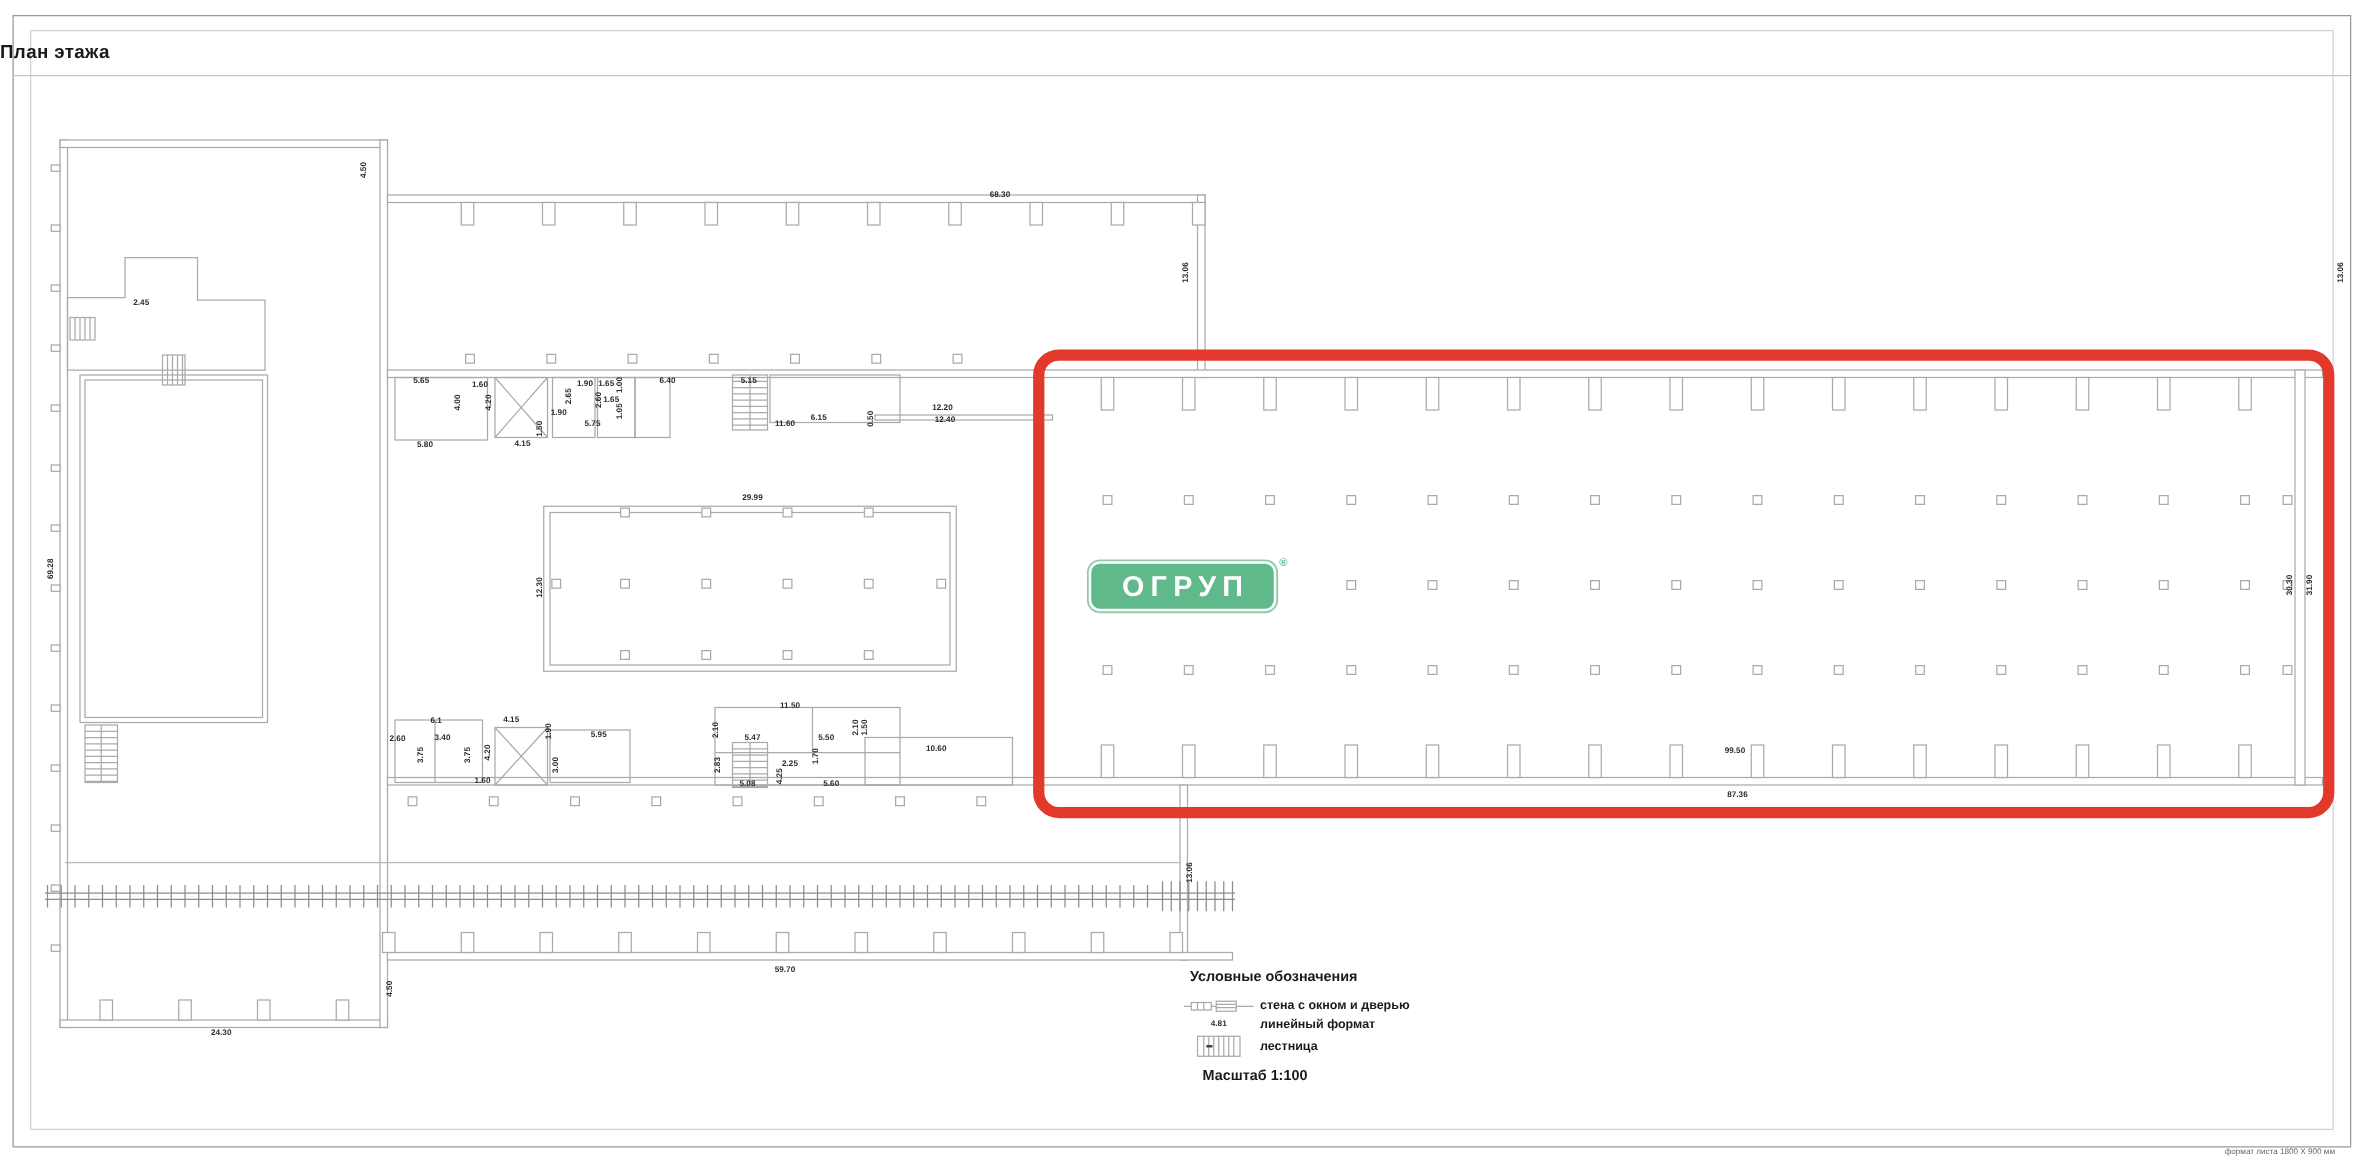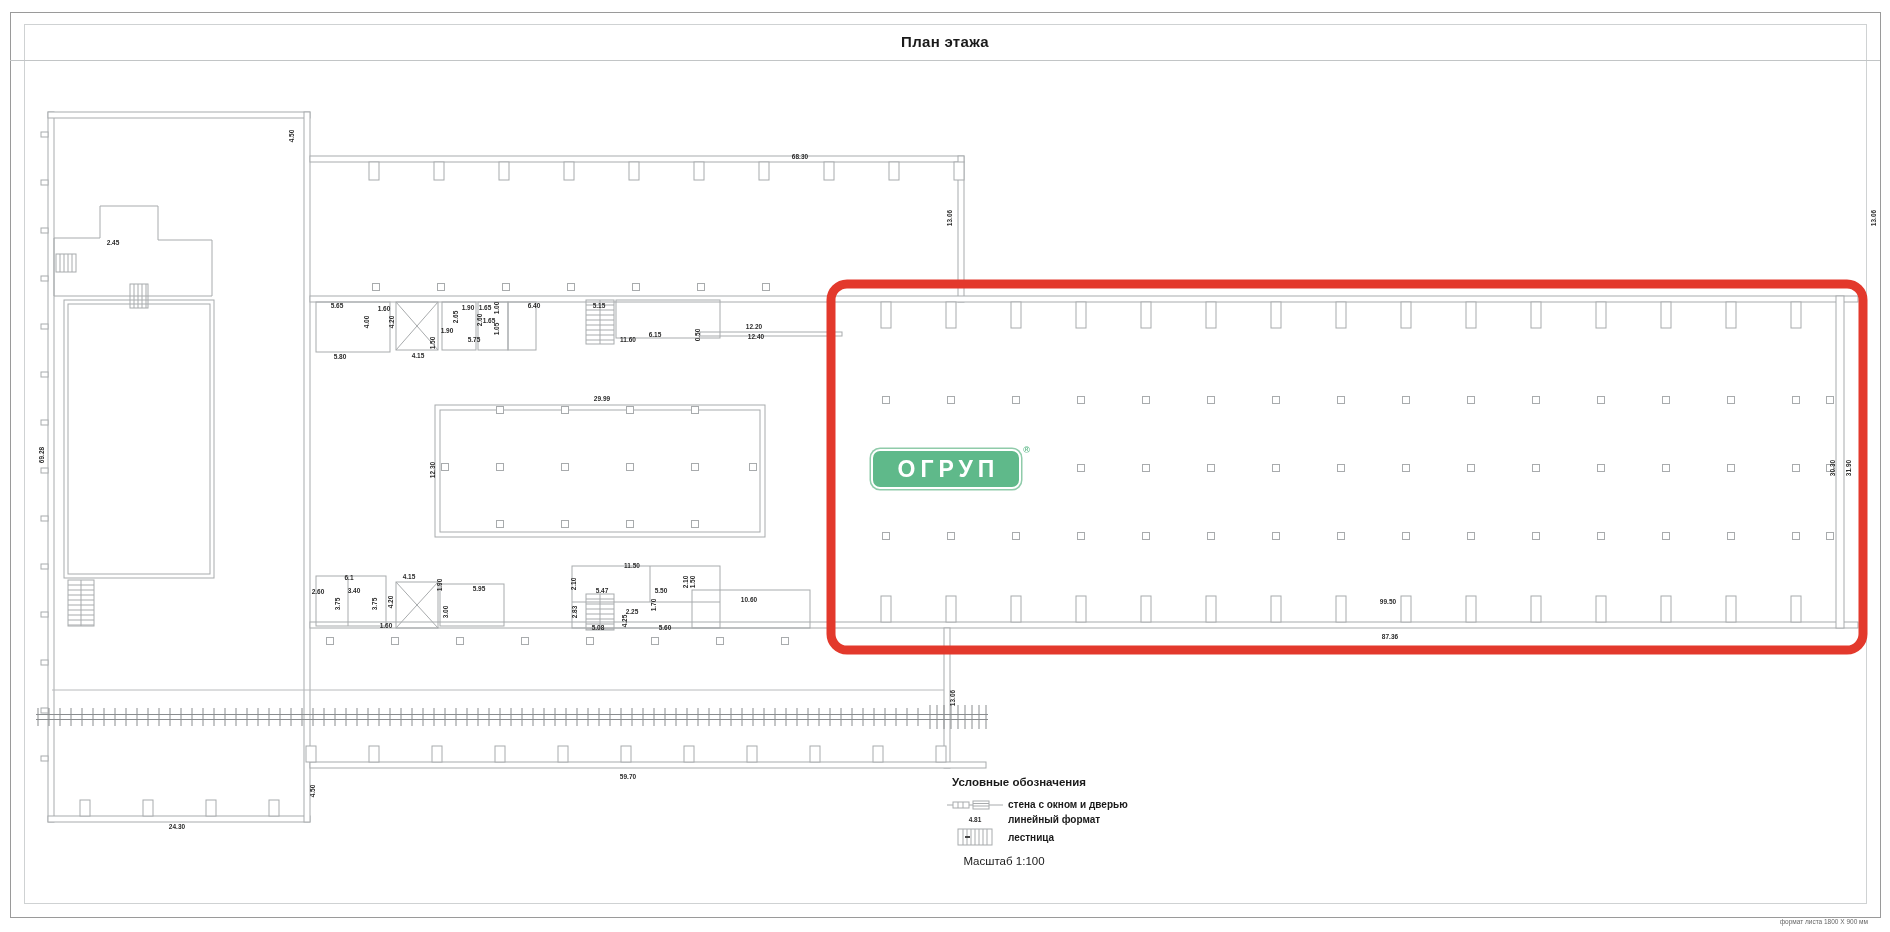--- a/index.html
+++ b/index.html
@@ -1,41 +1,41 @@
 <!DOCTYPE html>
 <html><head>
 <meta charset="utf-8">
 <style>
   html,body{margin:0;padding:0;background:#fff;}
   .page{position:relative;width:1890px;height:932px;background:#fff;overflow:hidden;
         font-family:"Liberation Sans",sans-serif;color:#1a1a1a;}
   .frame-outer{position:absolute;left:10px;top:12px;width:1869px;height:904px;border:1px solid #9a9a9a;}
   .frame-inner{position:absolute;left:24px;top:24px;width:1841px;height:878px;border:1px solid #cfd2d3;}
   .title-rule{position:absolute;left:10px;top:60px;width:1870px;border-top:1px solid #c2c5c6;}
-  .page-title{position:absolute;left:0;top:33px;width:1890px;text-align:center;
+  .page-title{position:absolute;left:0;top:33px;width:1890px;
               font-size:15px;font-weight:bold;letter-spacing:.3px;}
   .address{position:absolute;left:0;top:81px;width:1890px;text-align:center;font-size:11px;font-weight:bold;}
   .floor{position:absolute;left:0;top:107px;width:1890px;text-align:center;font-size:11px;font-weight:bold;}
   svg.plan{position:absolute;left:0;top:0;}
   .dims{position:absolute;left:0;top:0;width:1890px;height:932px;pointer-events:none;}
   .dim{position:absolute;font-size:6.5px;font-weight:bold;color:#2b2b2b;white-space:nowrap;
        transform:translate(-50%,-50%);line-height:1;}
   .dim.rot{transform:translate(-50%,-50%) rotate(-90deg);}
   .logo{position:absolute;left:871px;top:449px;width:146px;height:36px;border-radius:9px;
         display:flex;align-items:center;justify-content:center;
         border:2px solid #fff;box-shadow:0 0 0 1.5px #8fcbaa;}
   .logo .logo-text{color:#fff;font-weight:bold;font-size:23px;letter-spacing:5px;padding-left:5px;}
   .logo .reg{position:absolute;right:-11px;top:-6px;font-size:9px;font-weight:bold;}
   .legend{position:absolute;left:944px;top:776px;width:320px;}
   .legend-title{font-size:11.5px;font-weight:bold;margin-bottom:9px;padding-left:8px;}
   .legend-row{display:flex;align-items:center;height:15px;}
   .legend-sym{width:62px;display:flex;justify-content:center;align-items:center;}
   .legend-label{font-size:10px;font-weight:bold;padding-left:2px;}
   .legend-dim-sample{font-size:6.5px;font-weight:bold;color:#2b2b2b;}
-  .legend-scale{margin-top:8px;width:120px;text-align:center;font-size:11.5px;font-weight:normal;}
+  .legend-scale{margin-top:8px;width:120px;text-align:center;font-size:11.5px;font-weight:bold;}
   .format-note{position:absolute;right:22px;top:918px;font-size:6.5px;color:#666;}
 </style>
 </head>
 <body>
 
 <div class="page">
 
   <div class="frame-outer"></div>
   <div class="frame-inner"></div>
   <div class="title-rule"></div>

